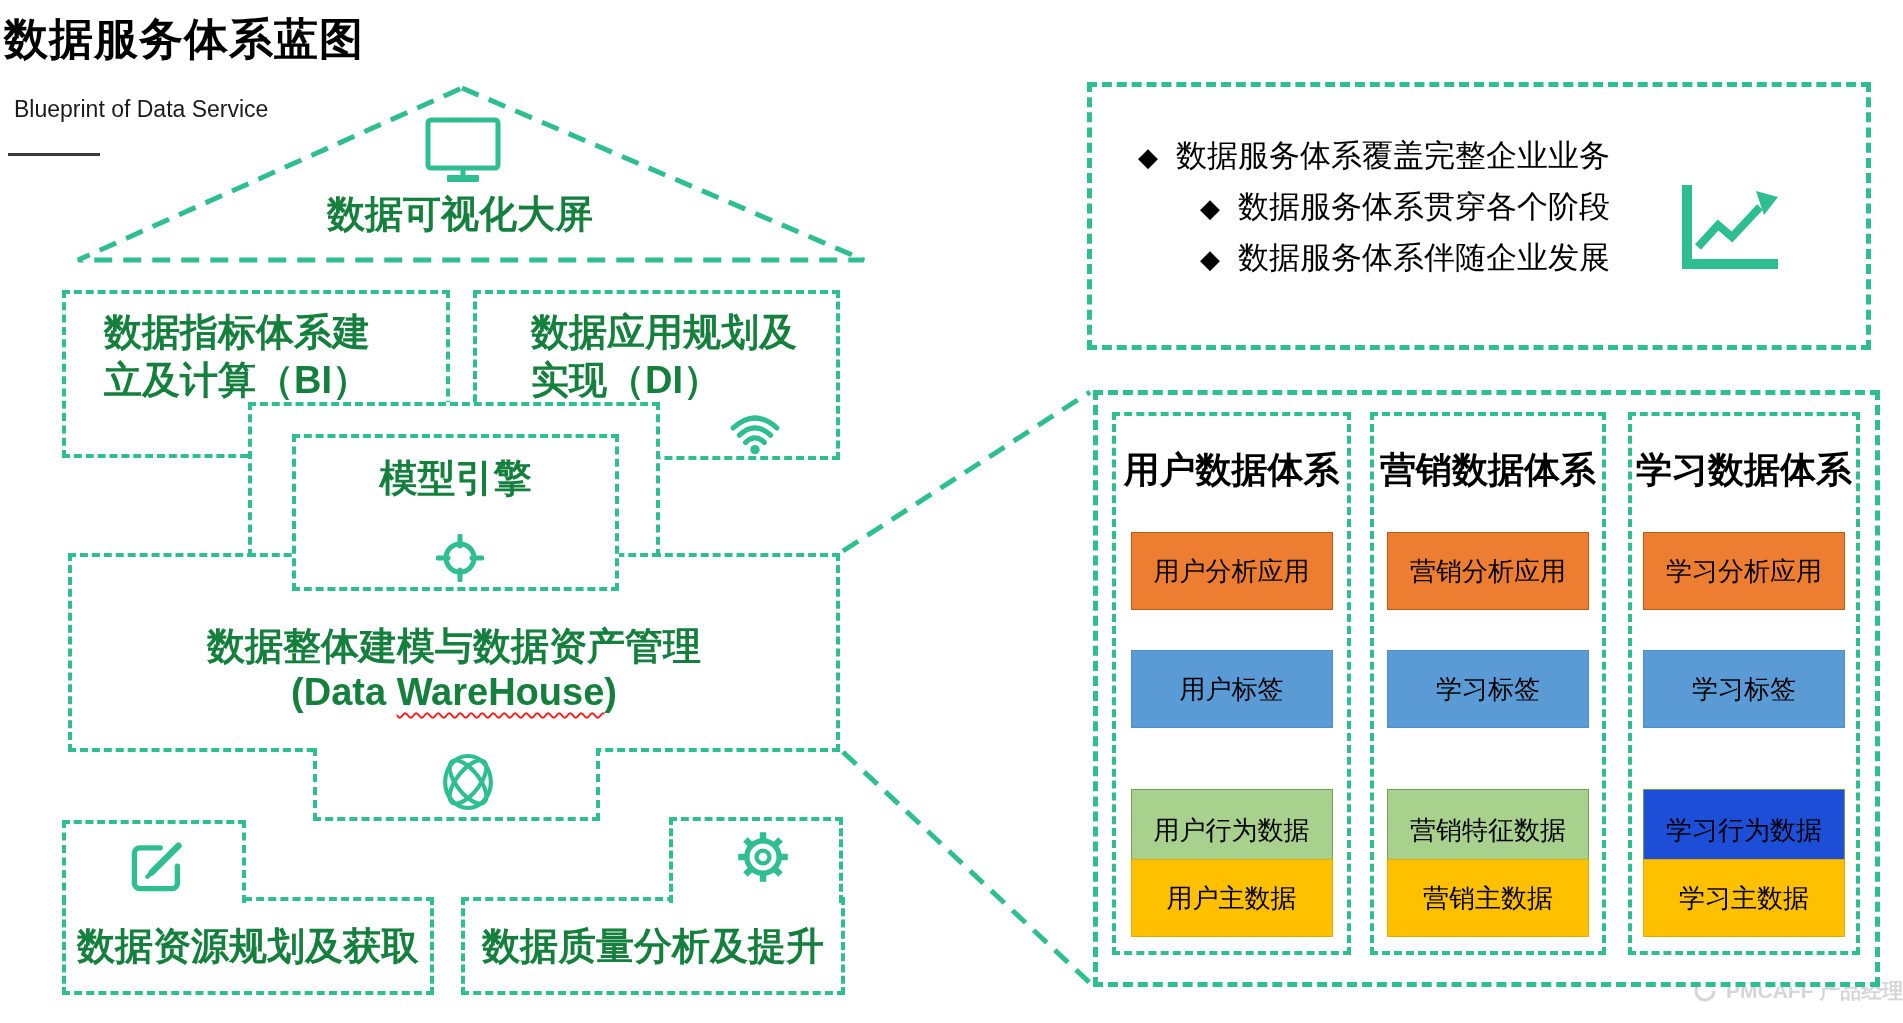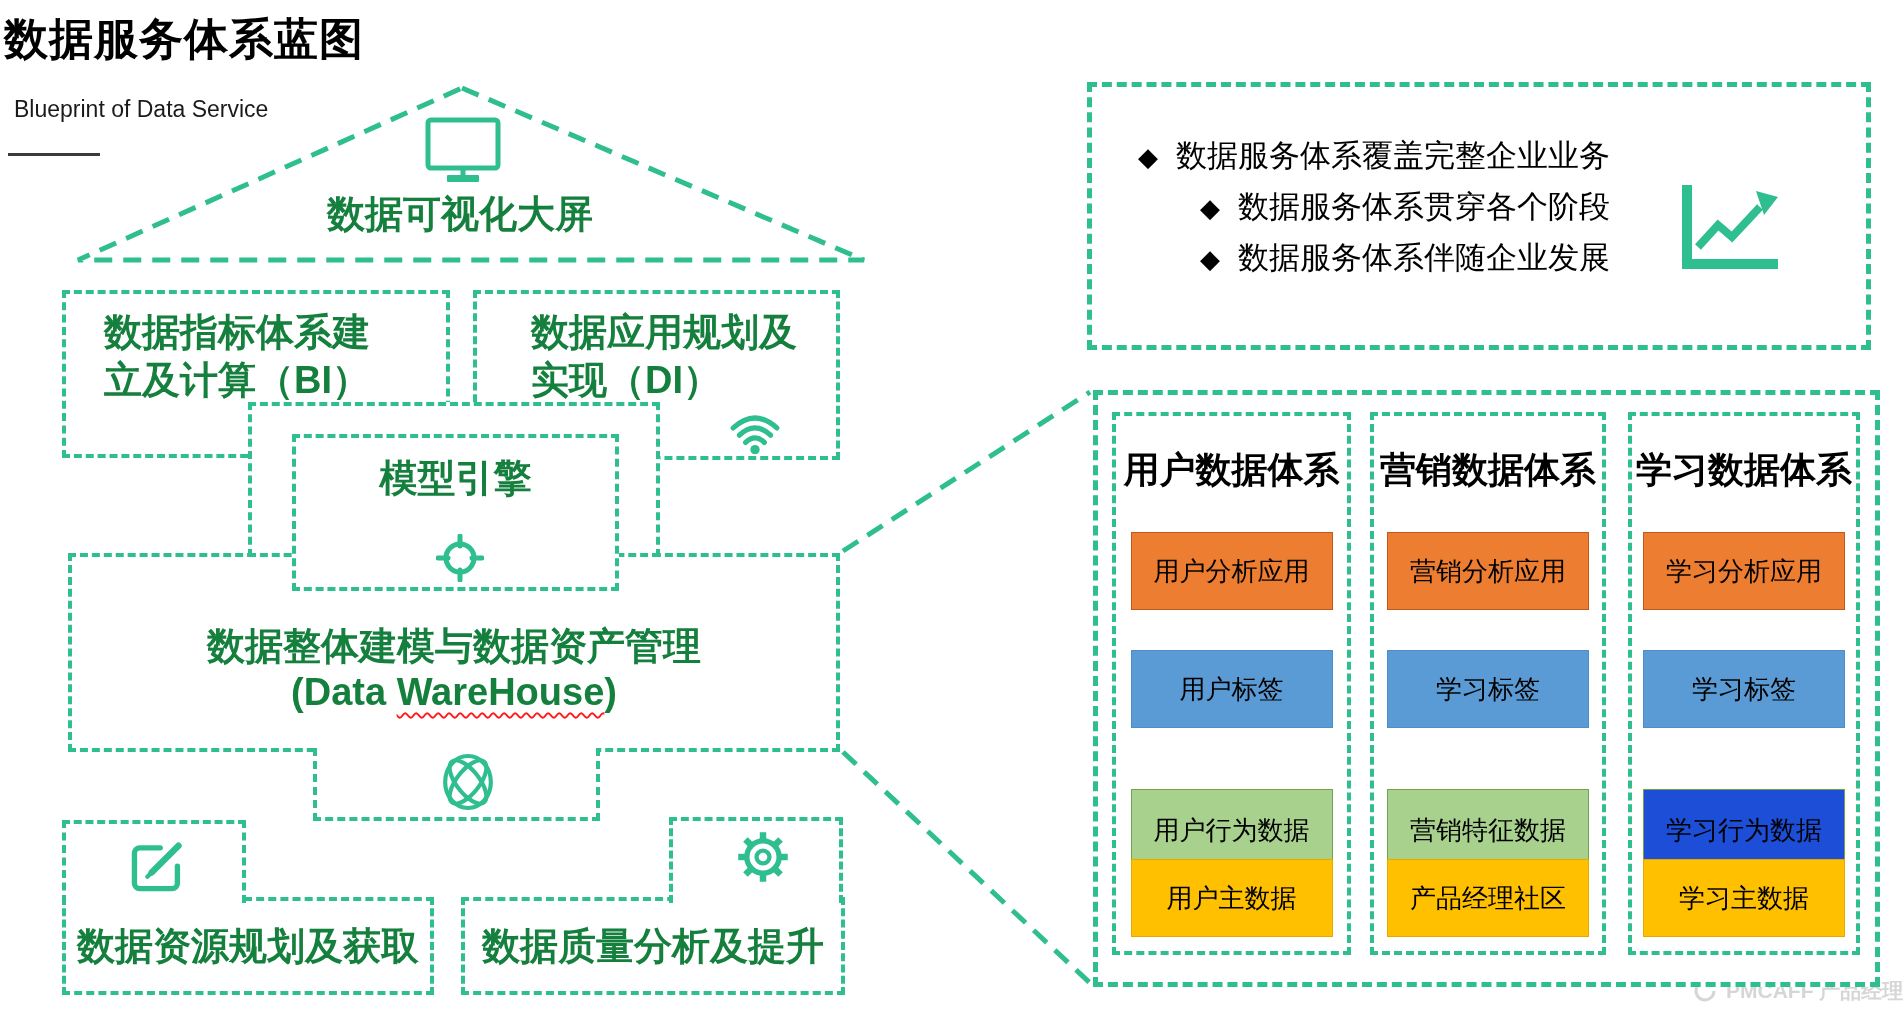--- a/index.html
+++ b/index.html
@@ -205,21 +205,21 @@
     <div class="cell r0" style="background: rgb(237, 125, 49); border-color: rgb(190, 91, 23);">用户分析应用</div>
     <div class="cell r2" style="background: rgb(169, 209, 142); border-color: rgb(116, 162, 75);">用户行为数据</div>
     <div class="cell r3" style="background: rgb(255, 192, 0); border-color: rgb(227, 170, 0);">用户主数据</div>
   </div>
 
   <div class="dashed col col2">
     <div class="col-title">营销数据体系</div>
     <div class="cell r0" style="background: rgb(237, 125, 49); border-color: rgb(190, 91, 23);">营销分析应用</div>
     <div class="cell r1" style="background: rgb(91, 155, 213); border-color: rgb(78, 143, 203);">学习标签</div>
     <div class="cell r2" style="background: rgb(169, 209, 142); border-color: rgb(116, 162, 75);">营销特征数据</div>
-    <div class="cell r3" style="background: rgb(255, 192, 0); border-color: rgb(227, 170, 0);">产品经理社区</div>
+    <div class="cell r3" style="background: rgb(255, 192, 0); border-color: rgb(227, 170, 0);">营销主数据</div>
   </div>
 
   <div class="dashed col col3">
     <div class="col-title">学习数据体系</div>
     <div class="cell r0" style="background: rgb(237, 125, 49); border-color: rgb(190, 91, 23);">学习分析应用</div>
     <div class="cell r1" style="background: rgb(91, 155, 213); border-color: rgb(78, 143, 203);">学习标签</div>
     <div class="cell r2" style="background: #1d4ed8; border-color: rgb(116, 162, 75);">学习行为数据</div>
     <div class="cell r3" style="background: rgb(255, 192, 0); border-color: rgb(227, 170, 0);">学习主数据</div>
   </div>
 

